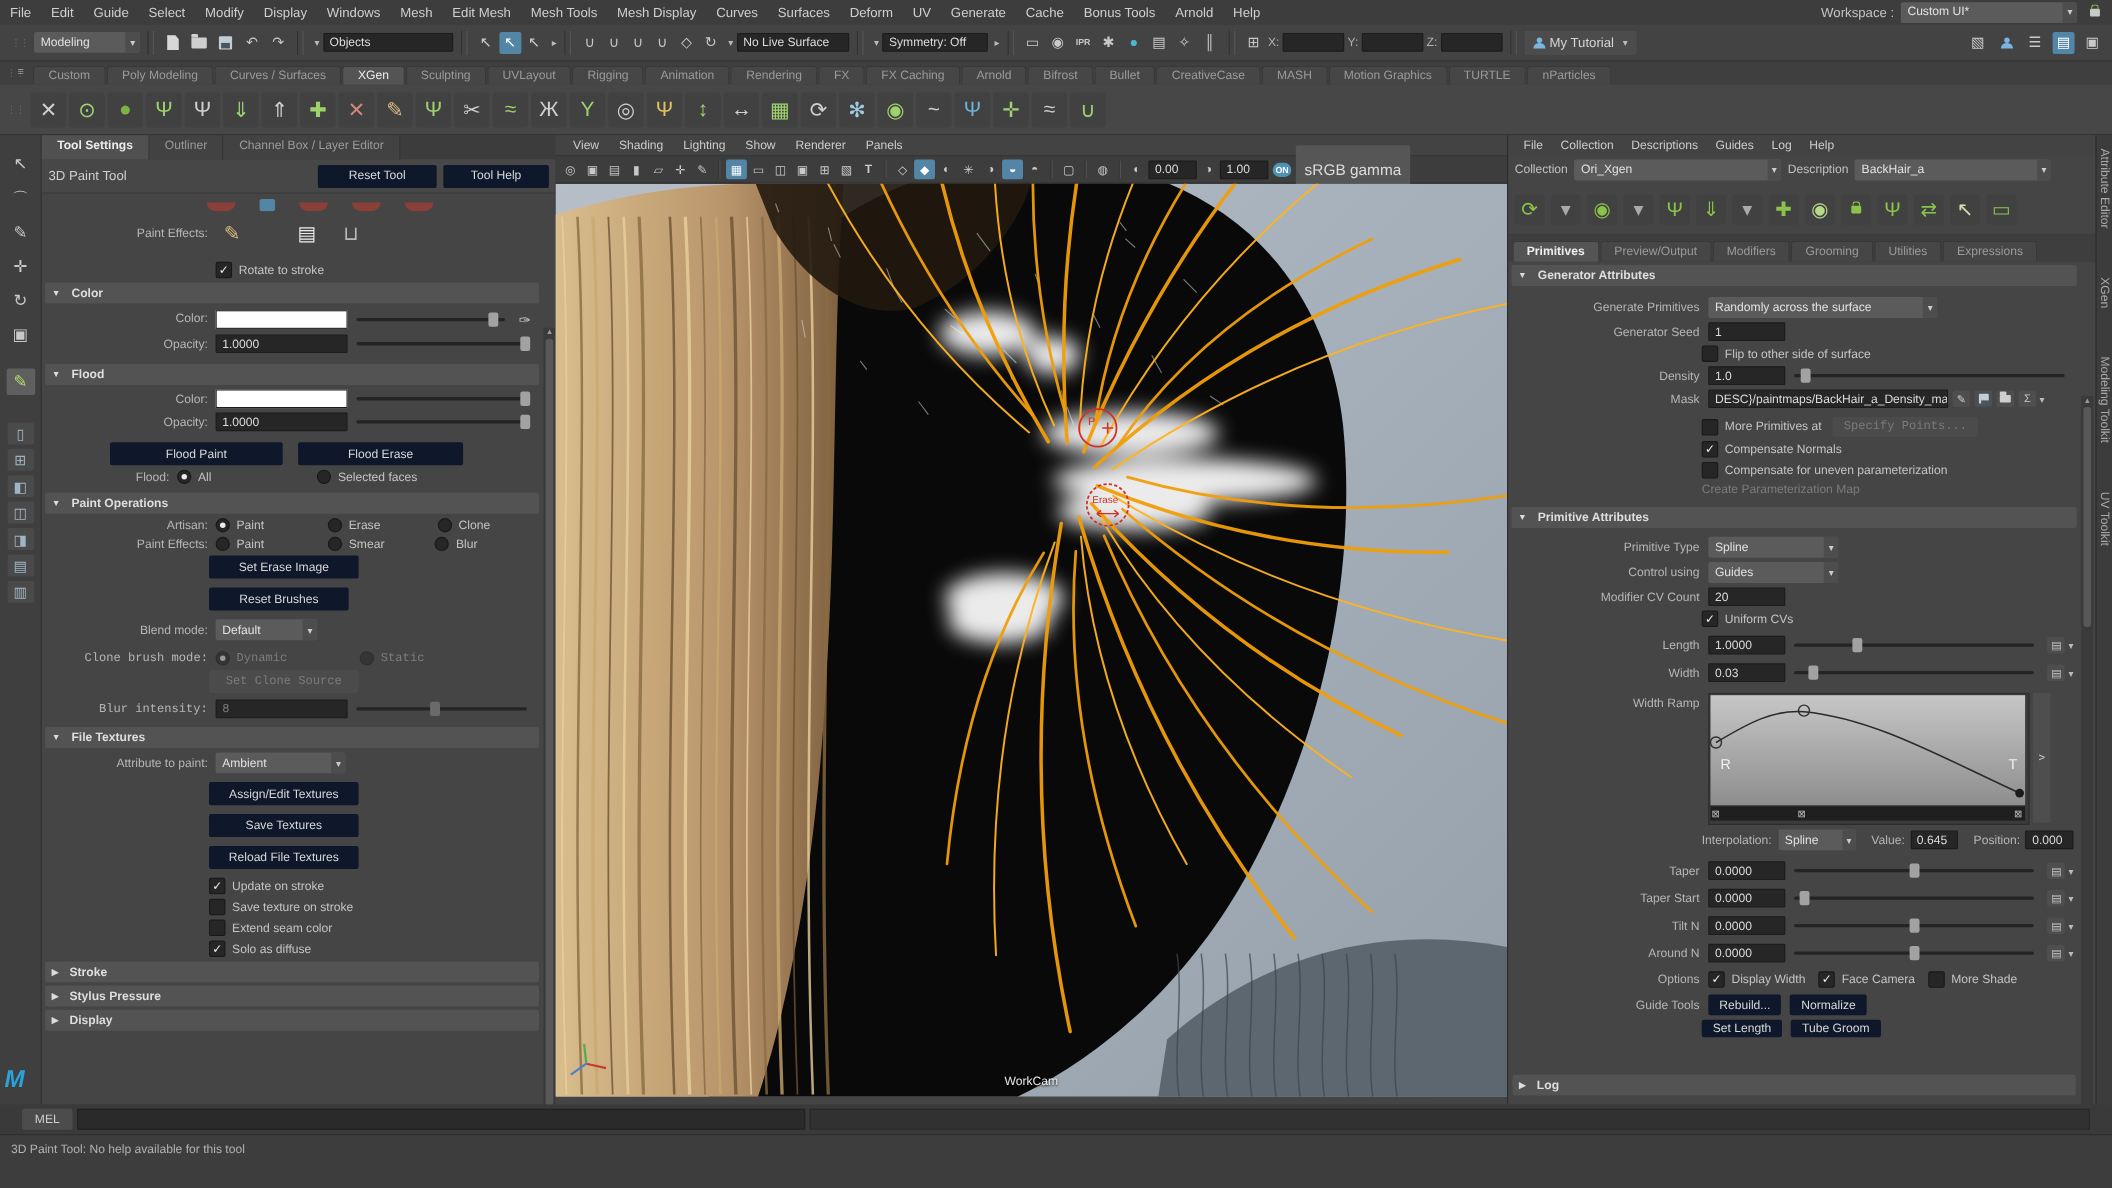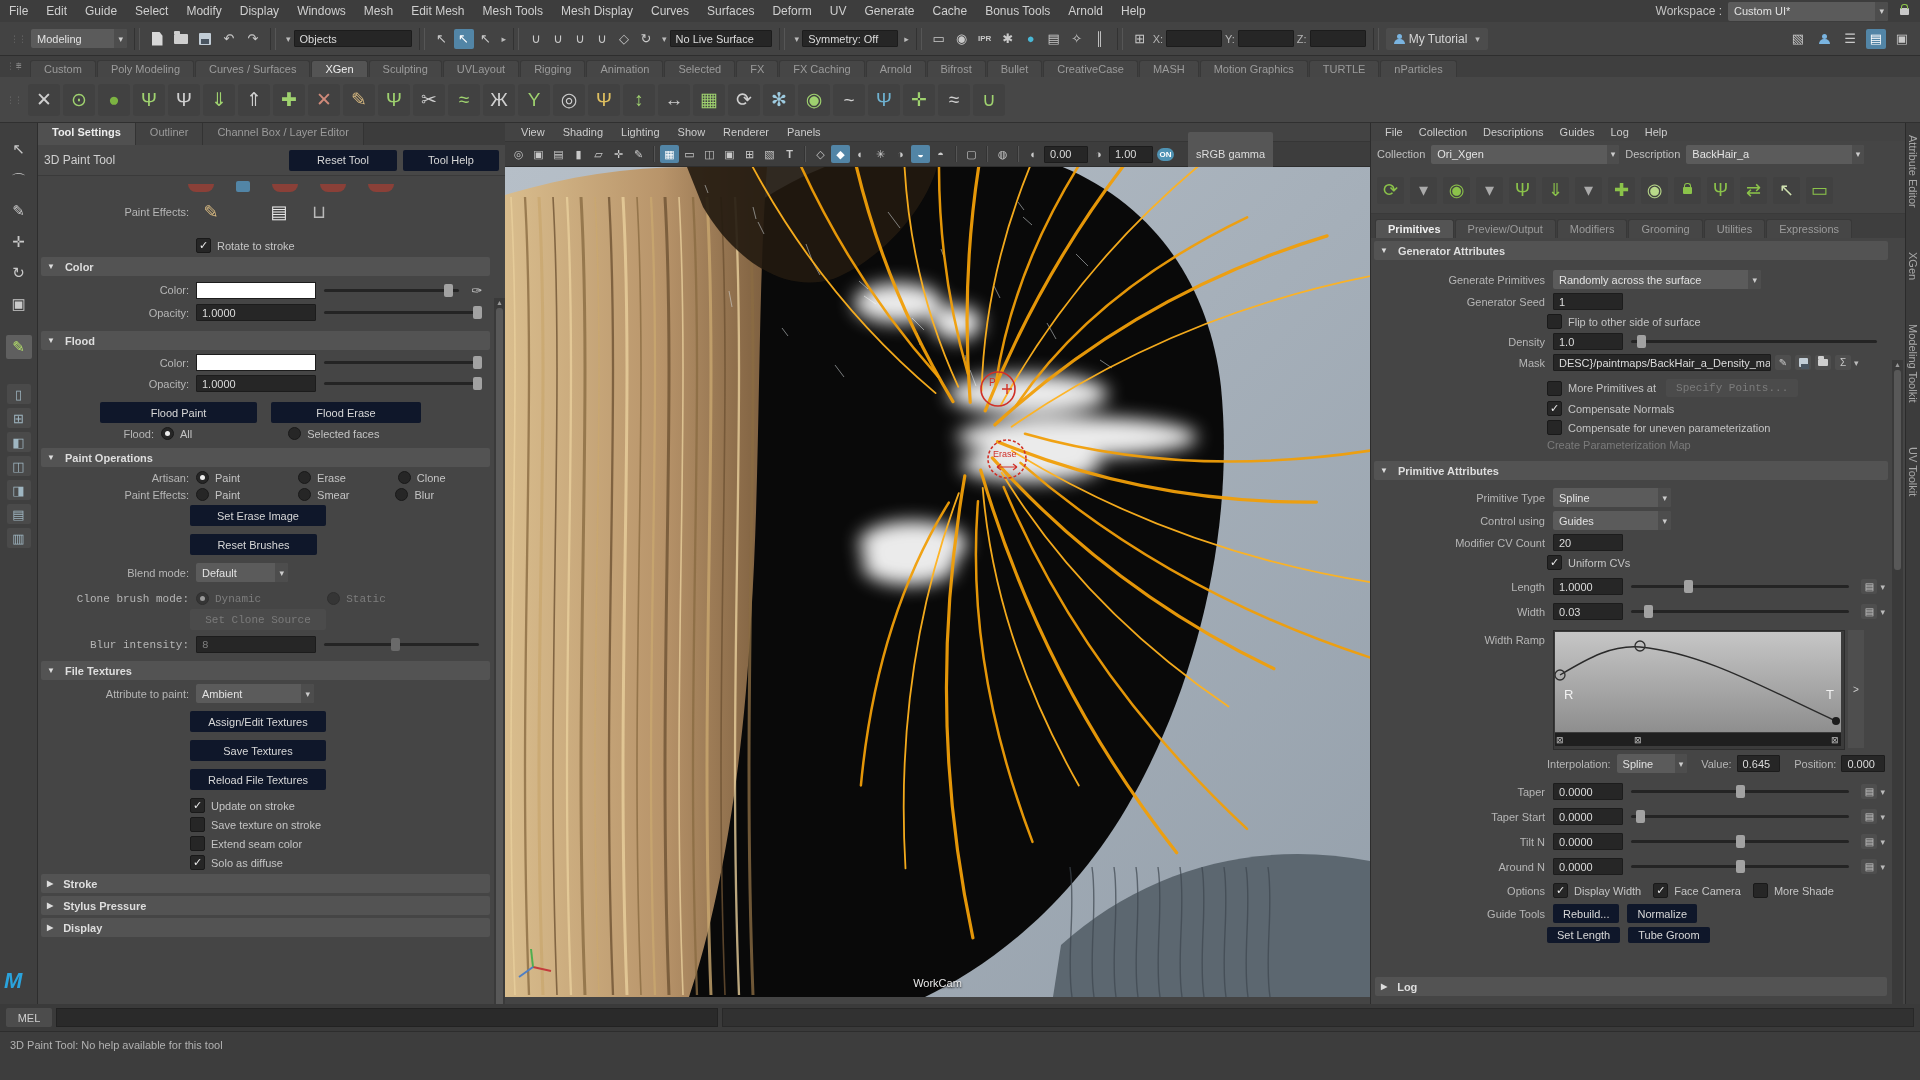--- a/index.html
+++ b/index.html
@@ -82,21 +82,21 @@
   .swatch{width:118px;height:15px;background:#fff;border:1px solid #1c1c1c;flex:0 0 auto;}
   
   #viewport{left:505px;top:123px;width:865px;height:872px;background:#3d3d3d;}
   #vp-menus{height:18px;display:flex;align-items:center;background:#434343;border-bottom:1px solid #363636;padding-left:8px;gap:2px;}
   #vp-menus .vp-menu{font-size:11px;color:#cccccc;padding:0 8px;}
   #vp-toolbar{height:24px;display:flex;align-items:center;background:#3d3d3d;border-bottom:1px solid #2e2e2e;padding:0 4px;gap:1px;}
   #vp-toolbar .icon{width:19px;height:18px;font-size:11px;}
   #vp-canvas-wrap{position:relative;width:865px;height:830px;}
   #vp-cam{position:absolute;left:0;right:0;bottom:8px;text-align:center;font-size:11px;color:#e9e9e9;text-shadow:0 1px 2px #000;}
   .onbadge{background:#4f93b4;color:#fff;font-size:8px;font-weight:bold;border-radius:8px;width:17px;height:13px;display:inline-flex;align-items:center;justify-content:center;margin:0 3px;}
-  .gammabox{background:#565656;color:#ddd;font-size:11px;height:18px;display:inline-flex;align-items:center;padding:13px 8px;border-radius:2px;margin-left:10px;}
+  .gammabox{background:#565656;color:#ddd;font-size:14px;height:18px;display:inline-flex;align-items:center;padding:13px 8px;border-radius:2px;}
   
   #right-panel{left:1370px;top:123px;width:535px;height:881px;background:#454545;border-left:1px solid #2d2d2d;box-sizing:border-box;}
   #xg-menus{height:18px;display:flex;align-items:center;background:#434343;padding-left:6px;}
   #xg-menus .xg-menu{font-size:11px;color:#cccccc;padding:0 8px;}
   #xg-colrow{height:26px;display:flex;align-items:center;padding:0 6px;gap:6px;font-size:11px;color:#c0c0c0;}
   #xg-toolbar{height:46px;display:flex;align-items:center;padding:0 6px;gap:6px;border-bottom:1px solid #3a3a3a;}
   #xg-toolbar .icon{width:27px;height:27px;font-size:18px;background:#414141;}
   #xg-tabs{height:24px;display:flex;align-items:flex-end;background:#3e3e3e;padding-left:4px;}
   #xg-tabs .xg-tab{padding:3px 12px;font-size:11px;color:#9b9b9b;background:#464646;border:1px solid #383838;border-bottom:none;border-radius:3px 3px 0 0;margin-right:1px;white-space:nowrap;}
   #xg-tabs .xg-tab.active{background:#545454;color:#efefef;font-weight:bold;}
@@ -105,21 +105,21 @@
   #xg-sb .thumb{width:7px;height:200px;background:#585858;border-radius:3px;margin-top:2px;}
   #xg-log{position:absolute;left:0;right:14px;bottom:8px;}
   .mini-ic{display:inline-flex;align-items:center;justify-content:center;width:16px;height:15px;font-size:10px;color:#c9c9c9;background:#4e4e4e;border-radius:2px;margin-left:4px;flex:0 0 auto;}
   .arr{font-size:9px;color:#bbb;margin-left:3px;}
   #rampbox{width:290px;height:118px;background:#3b3b3b;border:1px solid #2c2c2c;position:relative;flex:0 0 auto;}
   #ramp-side{width:16px;height:118px;background:#4e4e4e;display:flex;align-items:center;justify-content:center;color:#ccc;font-size:10px;margin-left:3px;}
   
   #right-strip{left:1905px;top:123px;width:15px;height:881px;background:#3c3c3c;border-left:1px solid #2b2b2b;display:flex;flex-direction:column;gap:44px;padding-top:12px;box-sizing:border-box;align-items:center;}
   #right-strip .strip-tab{writing-mode:vertical-rl;font-size:11px;color:#a8a8a8;white-space:nowrap;}
   
-  #command-line{left:0;top:1004px;width:1920px;height:27px;background:#3a3a3a;display:flex;align-items:center;padding:0 6px;box-sizing:border-box;gap:4px;}
+  #command-line{left:0;top:1004px;width:1920px;height:27px;background:#3a3a3a;display:flex;align-items:center;padding:0 20px;box-sizing:border-box;gap:4px;}
   #mel-label{background:#4c4c4c;color:#cfcfcf;font-size:11px;height:19px;display:inline-flex;align-items:center;justify-content:center;width:46px;border-radius:2px;}
   #mel-input{background:#2a2a2a;border:1px solid #222;height:19px;width:662px;box-sizing:border-box;}
   #mel-result{background:#313131;border:1px solid #282828;height:19px;flex:1;box-sizing:border-box;}
   #help-line{left:0;top:1031px;width:1920px;height:49px;background:#3d3d3d;border-top:1px solid #2d2d2d;font-size:11px;color:#b2b2b2;padding:7px 0 0 10px;box-sizing:border-box;}
 </style>
 </head>
 <body>
 
 <div id="root">
 
@@ -256,21 +256,21 @@
     <span class="abs" style="left:16px;top:4px;color:#9a9a9a;font-size:10px">≡</span>
     <div class="flex">
         <span class="shelf-tab">Custom</span>
         <span class="shelf-tab">Poly Modeling</span>
         <span class="shelf-tab">Curves / Surfaces</span>
         <span class="shelf-tab active">XGen</span>
         <span class="shelf-tab">Sculpting</span>
         <span class="shelf-tab">UVLayout</span>
         <span class="shelf-tab">Rigging</span>
         <span class="shelf-tab">Animation</span>
-        <span class="shelf-tab">Selected</span>
+        <span class="shelf-tab">Rendering</span>
         <span class="shelf-tab">FX</span>
         <span class="shelf-tab">FX Caching</span>
         <span class="shelf-tab">Arnold</span>
         <span class="shelf-tab">Bifrost</span>
         <span class="shelf-tab">Bullet</span>
         <span class="shelf-tab">CreativeCase</span>
         <span class="shelf-tab">MASH</span>
         <span class="shelf-tab">Motion Graphics</span>
         <span class="shelf-tab">TURTLE</span>
         <span class="shelf-tab">nParticles</span>

